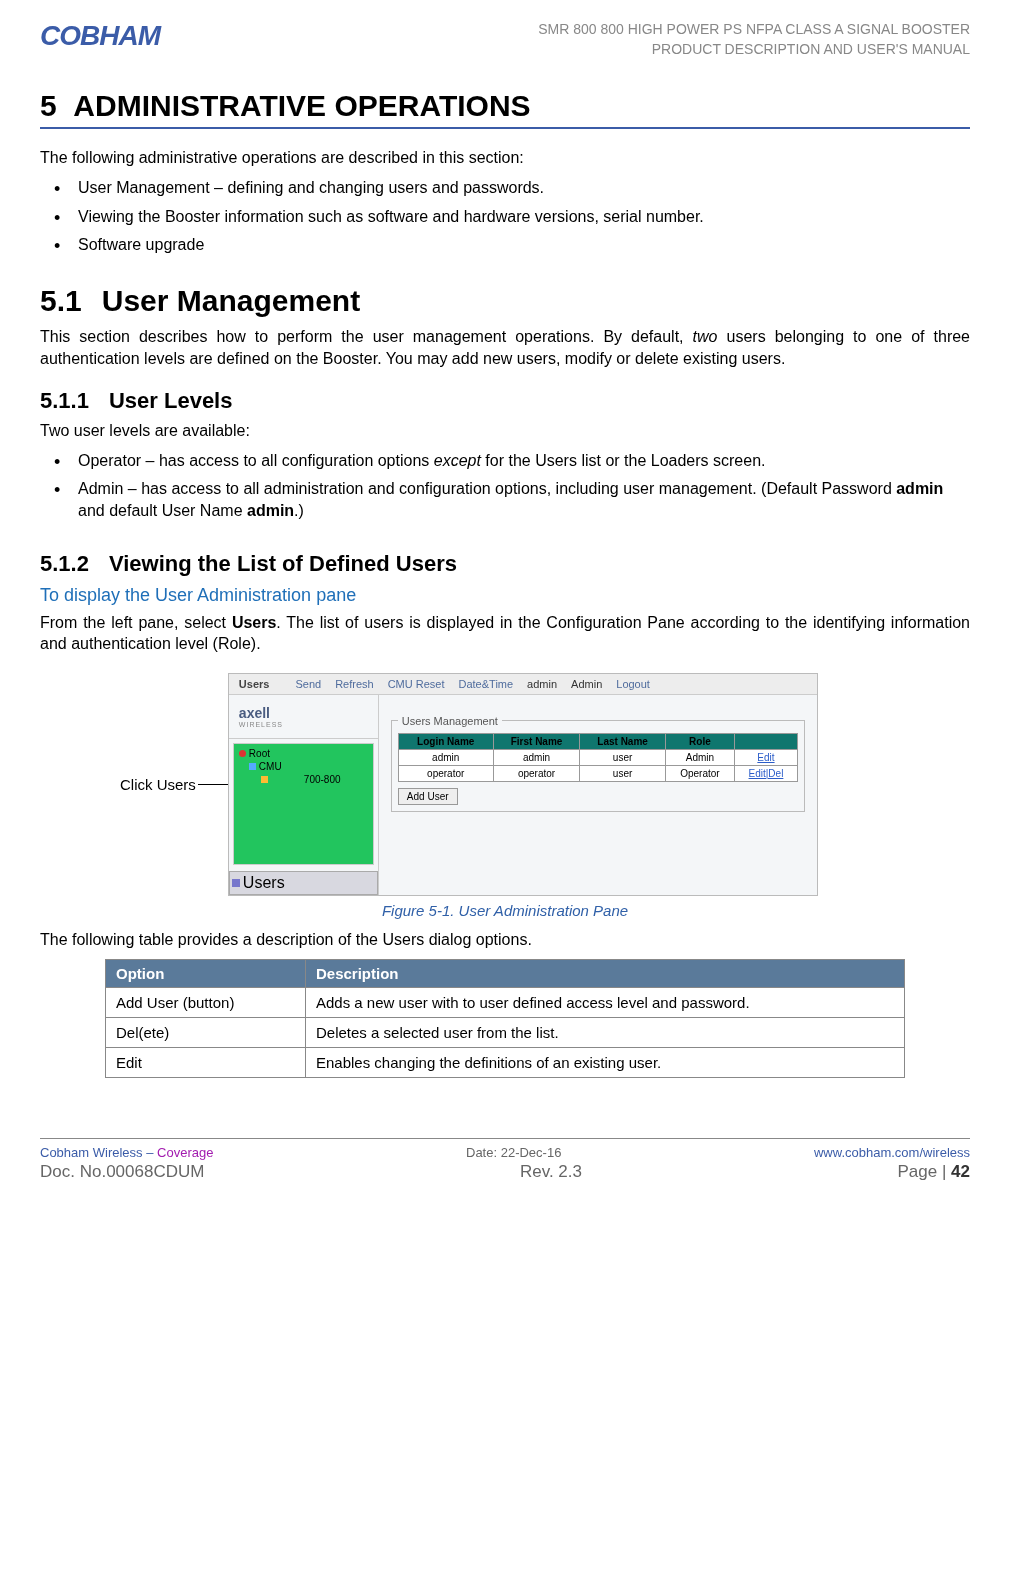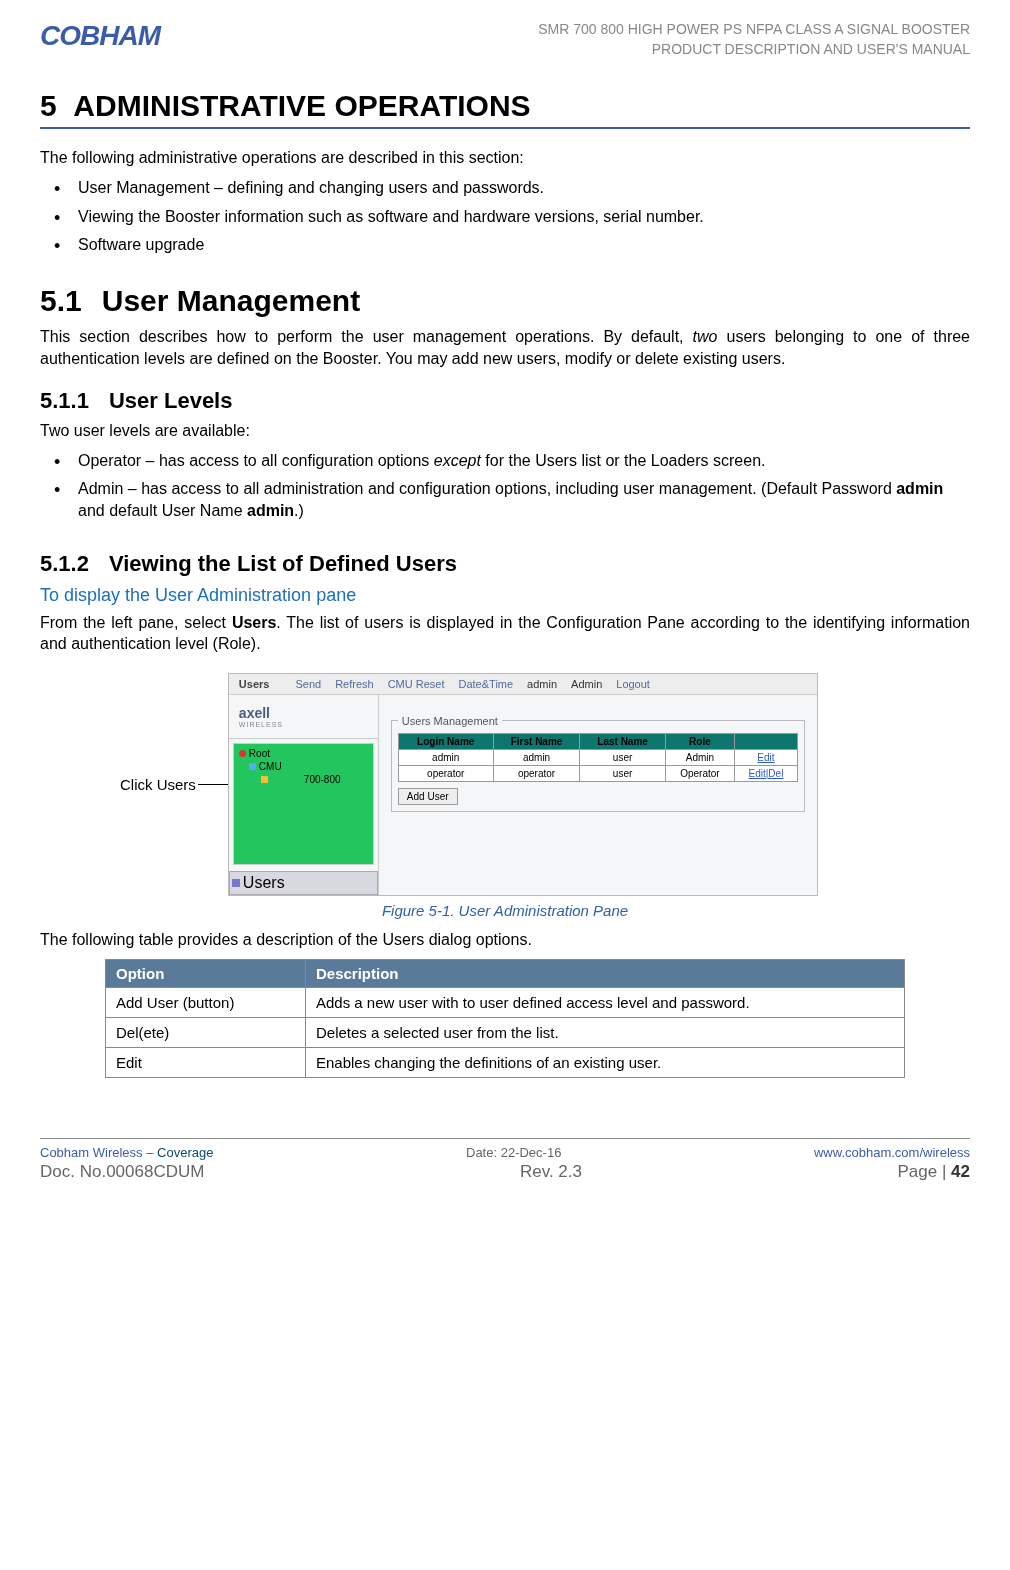--- a/index.html
+++ b/index.html
@@ -41,36 +41,36 @@
     .um-table th{background:#0f766e;font-weight:bold;}
     .um-link{color:#2a5cc9;text-decoration:underline;cursor:default;}
     .add-btn{margin-top:6px;font-size:10px;padding:2px 8px;background:#eee;border:1px solid #999;}
     .figure-caption { text-align:center;font-style:italic;color:#3060a8;font-family:Tahoma,sans-serif;font-size:15px;margin:6px 0 12px 0;}
     .options-table { width:800px;margin:0 auto 20px auto;border-collapse:collapse;font-family:Tahoma,sans-serif;font-size:15px;}
     .options-table th{background:#5a7a9a;color:#fff;text-align:left;padding:5px 10px;border:1px solid #888;font-weight:bold;}
     .options-table td{border:1px solid #888;padding:6px 10px;text-align:left;vertical-align:top;}
     .options-table .opt-col{width:200px;}
     .footer{margin-top:60px;border-top:1px solid #888;padding-top:6px;display:flex;justify-content:space-between;font-size:13px;}
     .footer-left{color:#3b5ca8;}
-    .footer-left .red{color:#0c4a6e;}
+    .footer-left .red{color:#a21caf;}
     .footer-center{color:#666;}
     .footer-right{color:#3b5ca8;text-align:right;}
     .footer-line2{display:flex;justify-content:space-between;font-size:17px;color:#666;margin-top:2px;}
     .page-num .bold{font-weight:bold;color:#333;}
     .dot-red{display:inline-block;width:7px;height:7px;border-radius:50%;background:#d33;}
     .dot-yel{display:inline-block;width:7px;height:7px;background:#fb3;}
     .dot-blu{display:inline-block;width:7px;height:7px;background:#5af;}
   </style>
 </head>
 <body>
 
 <div class="header">
   <div class="logo">COBHAM</div>
   <div class="header-right">
-    <div>SMR 700 800 HIGH POWER PS NFPA CLASS A SIGNAL BOOSTER</div>
+    <div>SMR 800 800 HIGH POWER PS NFPA CLASS A SIGNAL BOOSTER</div>
     <div>PRODUCT DESCRIPTION AND USER'S MANUAL</div>
   </div>
 </div>
 
 <h1 class="chapter-heading">
   <span>5</span>&nbsp;&nbsp;<span>ADMINISTRATIVE OPERATIONS</span>
 </h1>
 <div class="heading-underline"></div>
 
 <p class="intro-text">The following administrative operations are described in this section:</p>

